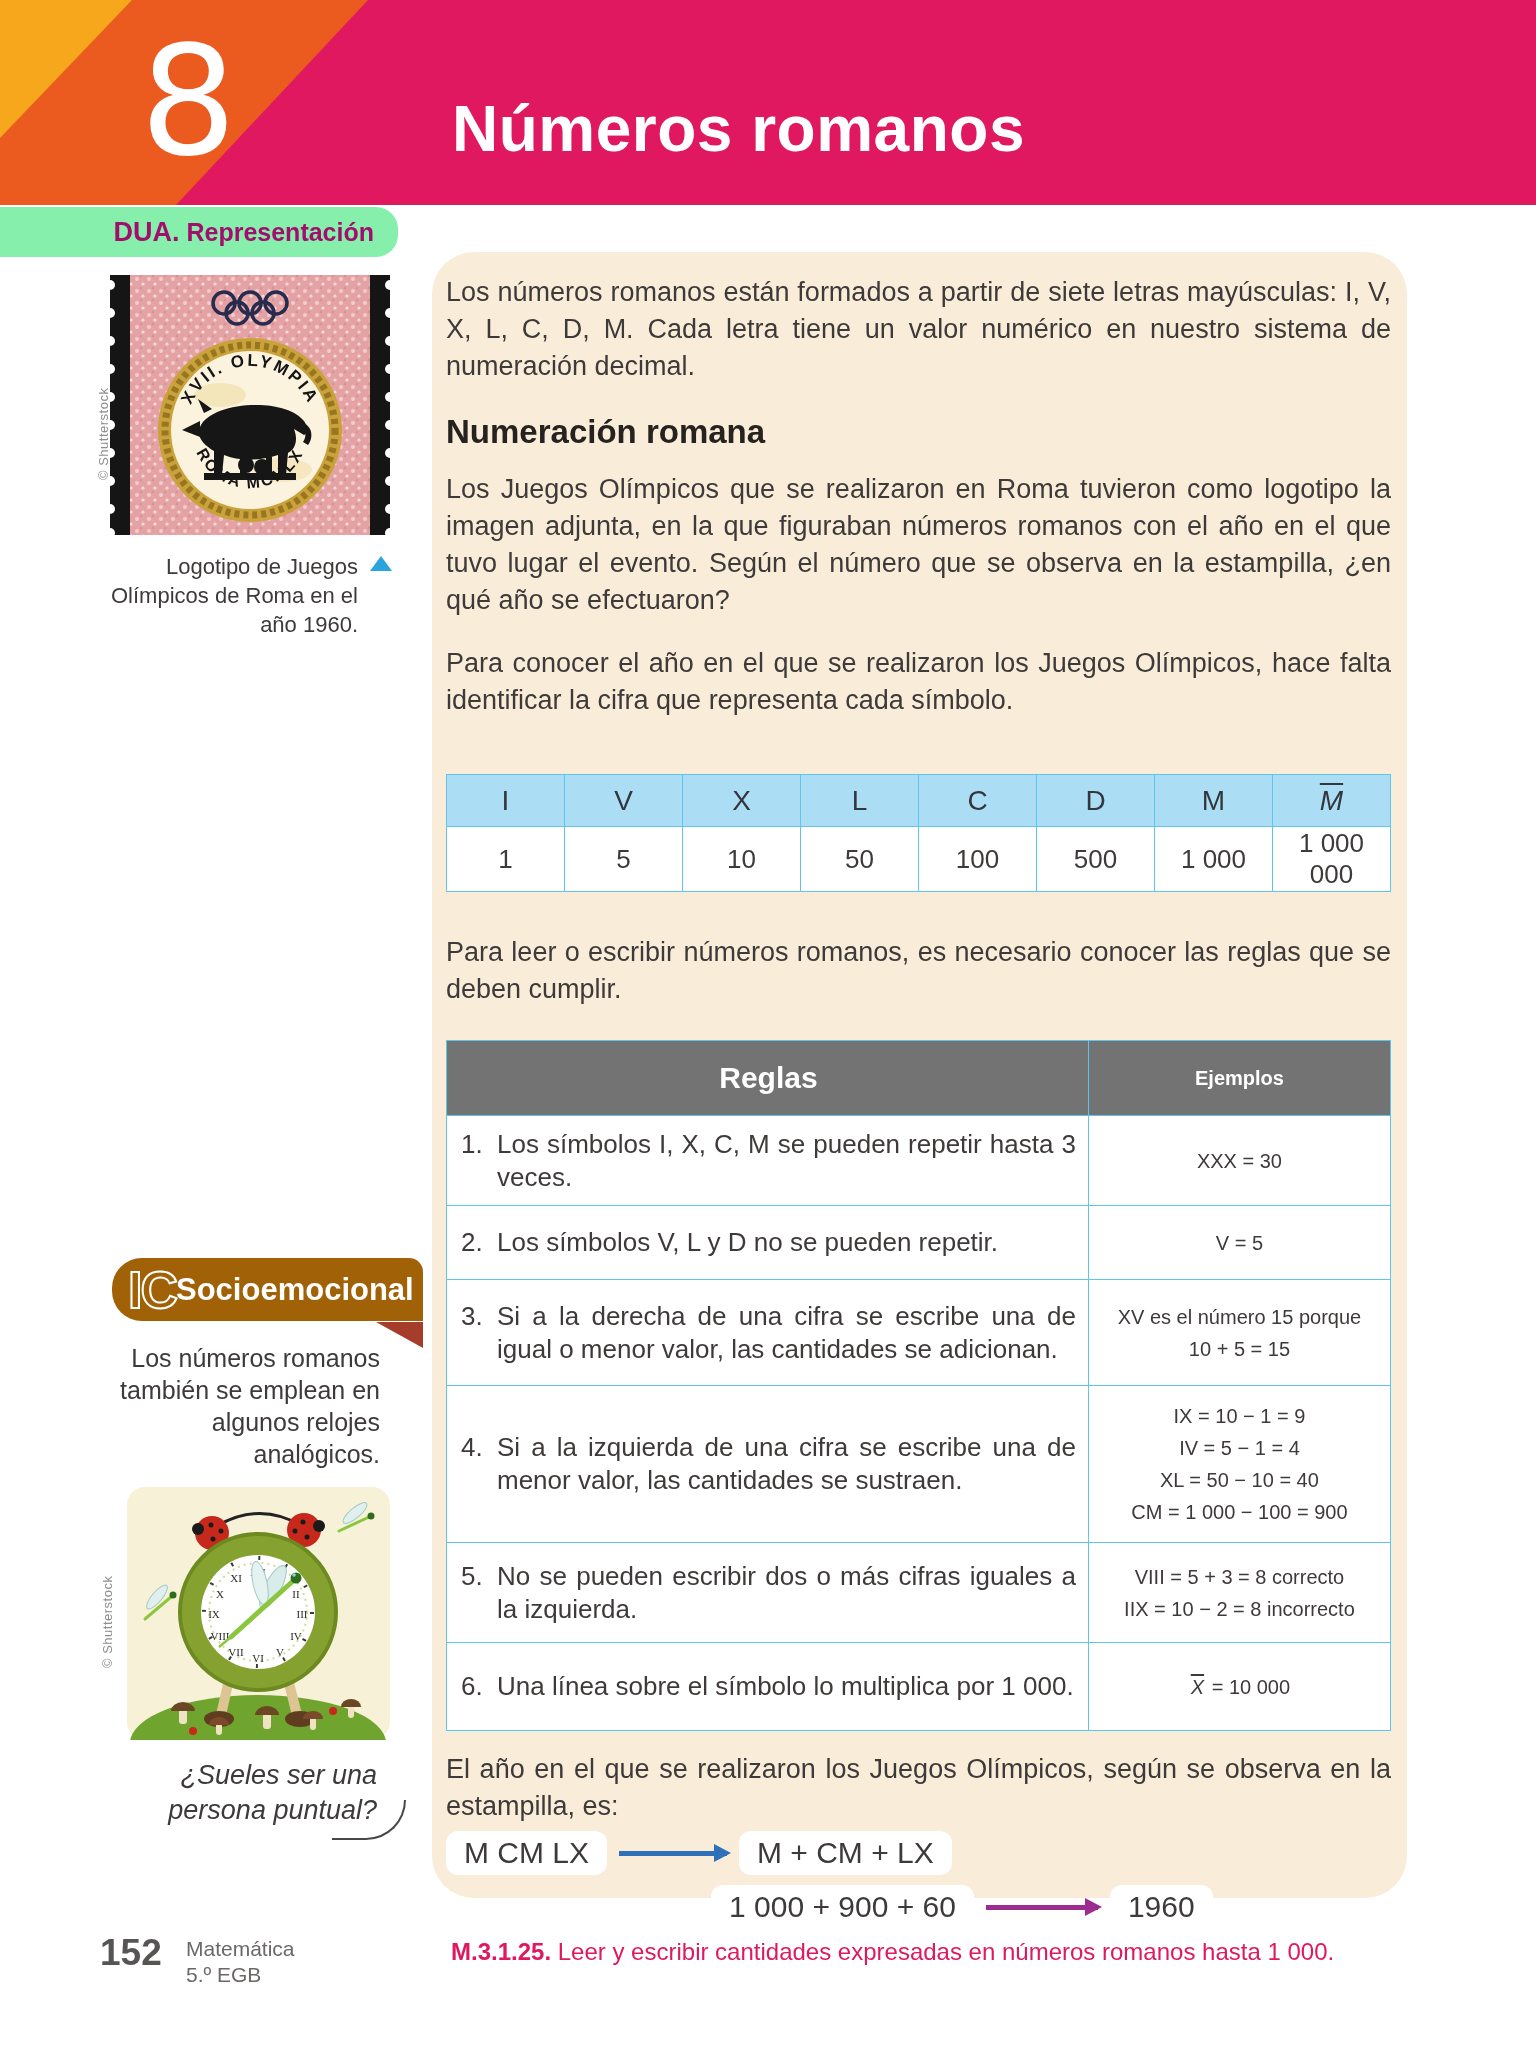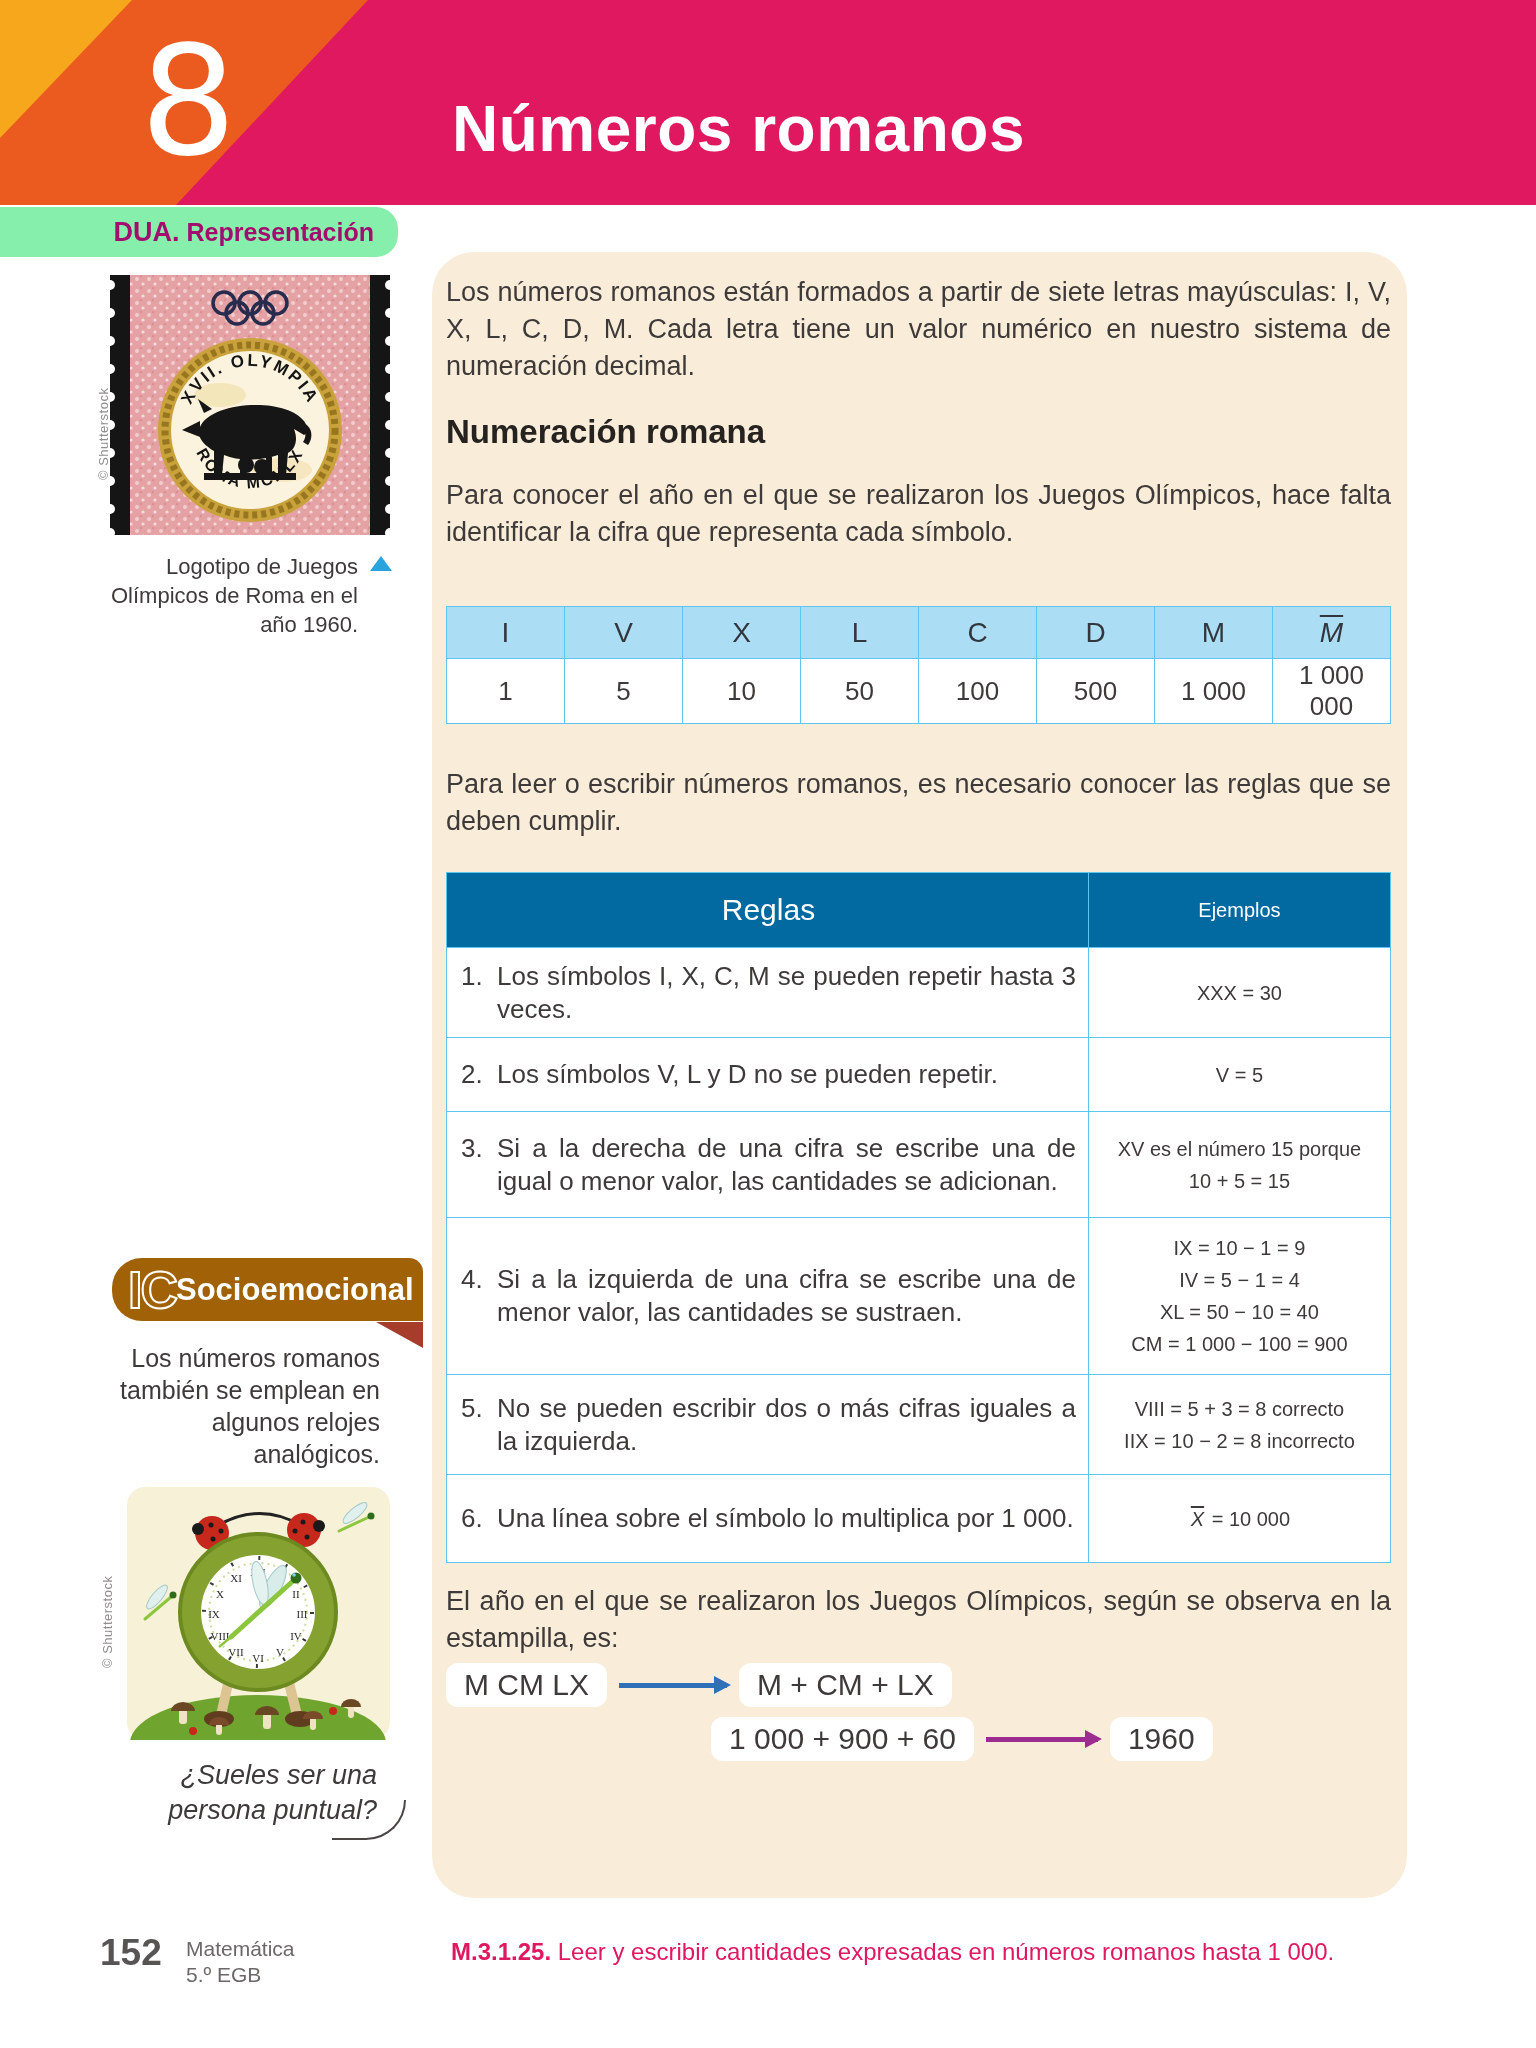--- a/index.html
+++ b/index.html
@@ -44,21 +44,21 @@
   .mt20{margin-top:20px!important;} .mt26{margin-top:26px!important;} .mt42{margin-top:42px!important;}
 
   table{border-collapse:collapse;width:100%;}
   .t1{margin-top:55px;}
   .t1 th,.t1 td{border:1.6px solid #5ec5ef;text-align:center;}
   .t1 th{background:#abdef5;height:49px;font-size:28px;font-weight:normal;color:#33373d;}
   .t1 td{background:#fff;height:46px;font-size:26px;}
   .ov{font-style:italic;text-decoration:overline;padding:0 2px;}
 
   .t2{margin-top:32px;}
-  .t2 th{background:#0369a1;color:#fff;font-size:30px;font-weight:normal;height:46px;border:1.6px solid #5ec5ef;}
+  .t2 th{background:#737373;color:#fff;font-size:30px;font-weight:bold;height:46px;border:1.6px solid #5ec5ef;}
   .t2 td{background:#fff;border:1.6px solid #5ec5ef;vertical-align:middle;}
   .t2 .c-rule{width:68%;padding:10px 12px 10px 14px;}
   .t2 .c-ex{width:32%;text-align:center;font-size:20px;line-height:32px;padding:14px 8px;}
   .rule-flex{display:flex;font-size:26px;line-height:33px;}
   .rule-flex .num{width:36px;flex-shrink:0;}
   .rule-flex .rtext{flex:1;text-align:justify;}
   .hr1{height:90px;} .hr2{height:74px;} .hr3{height:106px;} .hr4{height:156px;} .hr5{height:100px;} .hr6{height:88px;}
 
   .flow{}
   .flow-row{display:flex;align-items:center;margin-top:6px;}
@@ -270,20 +270,21 @@
     </svg>
   </div>
   <div class="question">¿Sueles ser una persona puntual?</div>
   <div class="q-tail"></div>
 
   <div class="panel">
     <p>Los números romanos están formados a partir de siete letras mayúsculas: I, V, X, L, C, D, M. Cada letra tiene un valor numérico en nuestro sistema de numeración decimal.</p>
 
     <h2 class="sec-title">Numeración romana</h2>
 
+    <p class="mt20">Los Juegos Olímpicos que se realizaron en Roma tuvieron como logotipo la imagen adjunta, en la que figuraban números romanos con el año en el que tuvo lugar el evento. Según el número que se observa en la estampilla, ¿en qué año se efectuaron?</p>
     <p class="mt26">Para conocer el año en el que se realizaron los Juegos Olímpicos, hace falta identificar la cifra que representa cada símbolo.</p>
 
     <table class="t1">
       <tbody>
           <tr>
         <th style="width:12.5%">I</th>
         <th style="width:12.5%">V</th>
         <th style="width:12.5%">X</th>
         <th style="width:12.5%">L</th>
         <th style="width:12.5%">C</th>

